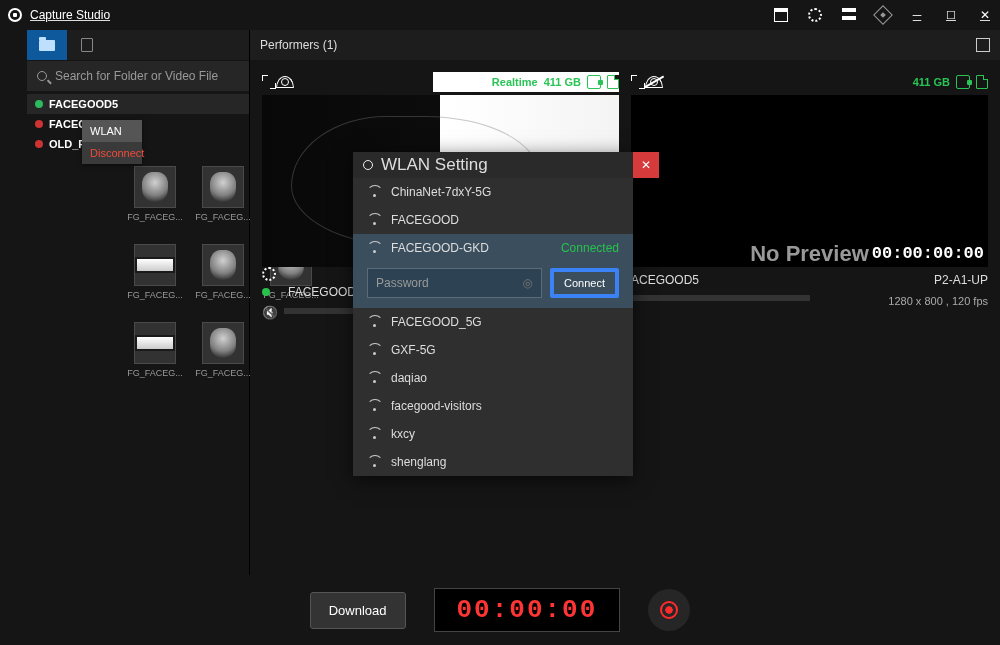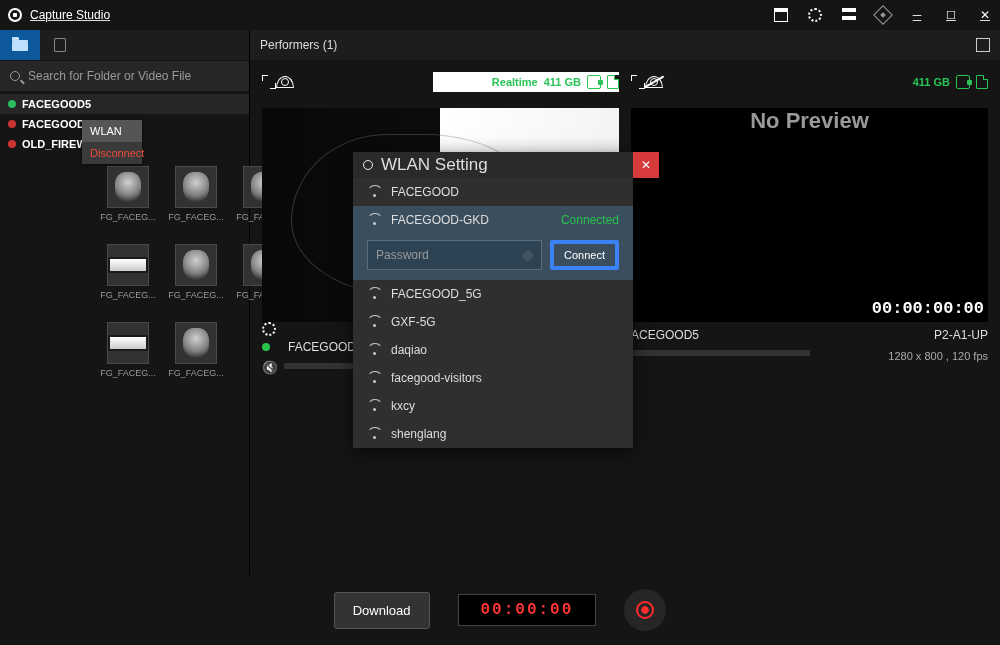--- a/index.html
+++ b/index.html
@@ -19,21 +19,21 @@
     .diamond:before{ content:""; width:4px; height:4px; background:#999; margin:auto; }
     .winbtn { width:14px; height:14px; display:flex; align-items:center; justify-content:center; color:#fff;}
     .winmin:before{content:"─";}
     .winmax:before{content:"☐"; font-size:11px;}
     .winclose:before{content:"✕";}
 
     
     .main { display:flex; height: 545px; }
 
     
-    .sidebar { width: 250px; background:#151515; display:flex; flex-direction:column; border-right:1px solid #000; }
+    .sidebar { width: 250px; background:#151515; display:flex; flex-direction:column; border-right:1px solid #000;padding-left:27px; }
     .side-top { height: 30px; display:flex; background:#1d1d1d; }
     .folder-tab { width:40px; background:#0e589c; display:flex; align-items:center; justify-content:center; }
     .folder-icon { width:16px; height:11px; background:#bfdfff; border-radius:1px; position:relative; }
     .folder-icon:before{ content:""; position:absolute; width:7px; height:3px; background:#bfdfff; top:-3px; left:0; border-radius:1px 1px 0 0;}
     .file-tab { width:40px; display:flex; align-items:center; justify-content:center; color:#888;}
     .file-icon{ width:12px; height:14px; border:1.5px solid #888; border-radius:1px; position:relative;}
     .search-row{ height:30px; background:#262626; display:flex; align-items:center; padding:0 10px; gap:8px; color:#999; margin:1px 0;}
     .search-icon{ width:10px; height:10px; border:1.5px solid #999; border-radius:50%; position:relative;}
     .search-icon:after{ content:""; position:absolute; width:5px; height:1.5px; background:#999; transform:rotate(45deg); top:9px; left:9px;}
 
@@ -73,40 +73,40 @@
     .eye-off{ width:18px; height:12px; border-radius:50% 50% 50% 50% / 100% 100% 0 0; border:1.5px solid #fff; position:relative;}
     .eye-off:after{content:""; position:absolute; width:6px; height:6px; border:1.5px solid #fff; border-radius:50%; top:1px; left:4px;}
     .eye-off.strike:before{content:""; position:absolute; width:22px; height:1.5px; background:#fff; transform:rotate(-30deg); top:4px; left:-3px;}
     .top-right{ margin-left:auto; display:flex; align-items:center; gap:6px;}
     .top-right .txt{ color:#29c455; font-size:11px; font-weight:bold;}
     .chip{ width:14px; height:14px; border:1.5px solid #29c455; border-radius:2px; position:relative;}
     .chip:after{content:""; position:absolute; width:5px; height:5px; background:#29c455; right:-3px; top:4px; border-radius:1px;}
     .sd{ width:12px; height:14px; border:1.5px solid #29c455; border-radius:1px; position:relative;}
     .sd:before{content:""; position:absolute; width:4px; height:4px; background:#151515; border-bottom:1.5px solid #29c455; border-left:1.5px solid #29c455; top:-1px; right:-1px;}
 
-    .preview-body{ height:214px; background:#000; display:flex; align-items:flex-start; justify-content:center; color:#999; font-size:22px; font-weight:bold; position:relative; margin-top:16px;}
+    .preview-body{ height:172px; background:#000; display:flex; align-items:flex-end; justify-content:center; color:#999; font-size:22px; font-weight:bold; position:relative; margin-top:3px;}
     .preview-body.left{ background:linear-gradient(90deg, #080808 0%, #0c0c0c 50%, #fff 50%, #fff 53%, #f4f4f4 100%);}
     .preview-body.left .overlay-shape{position:absolute; left:8%; top:12%; width:70%; height:76%; border:1px solid rgba(120,120,120,0.4); border-radius:50% 60% 50% 60% / 70% 60% 70% 60%;}
 
     .preview-meta{ display:flex; align-items:center; padding:6px 0; gap:18px;}
     .dot{ width:8px; height:8px; border-radius:50%; background:#27c24c;}
     .gearsmall{ width:14px; height:14px; border:2px dotted #fff; border-radius:50%; margin-left:auto;}
     .card1 .gearsmall{ margin-left:0; margin-right:auto; margin-bottom:-2px;}
 
     .timecode{ color:#fff; font-size:17px; font-weight:bold; font-family:'Courier New',monospace;}
     .meta2{ display:flex; color:#aaa; font-size:11px; padding:2px 0 6px; }
     .meta2 .right{ margin-left:auto;}
     .mute{ width:14px; height:12px; position:relative; color:#888;}
     .mute:before{content:"🔇"; font-size:13px; filter:grayscale(1);}
     .level{ flex:1; height:6px; background:#333; margin-left:8px;}
 
     
     .bottom{ height:70px; display:flex; align-items:center; justify-content:center; gap:28px;}
     .dl-btn{ background:#333; color:#fff; padding:10px 18px; border-radius:3px; font-size:13px; border:1px solid #555;}
-    .timer{ background:#000; border:1px solid #444; color:#ff3535; font-family:'Courier New',monospace; font-size:16px; font-weight:bold; padding:6px 22px; letter-spacing:2px;}
+    .timer{ background:#000; border:1px solid #444; color:#ff3535; font-family:'Courier New',monospace; font-size:26px; font-weight:bold; padding:6px 22px; letter-spacing:2px;}
     .rec-btn{ width:42px; height:42px; border-radius:50%; background:#262626; display:flex; align-items:center; justify-content:center;}
     .rec-btn div{ width:18px; height:18px; border:2px solid #ff2b2b; border-radius:50%; background:radial-gradient(circle,#ff2b2b 0%,#ff2b2b 35%,transparent 40%);}
 
     
     .dialog{ position:absolute; left:353px; top:122px; width:280px; background:#2f2f2f; box-shadow:0 4px 18px rgba(0,0,0,0.6); z-index:30;}
     .dialog-close{ position:absolute; right:-26px; top:0; width:26px; height:26px; background:#d73a3a; display:flex; align-items:center; justify-content:center; color:#fff;}
     .dialog-title{ height:26px; display:flex; align-items:center; gap:8px; padding:0 10px; font-size:17px; background:#2a2a2a;}
     .dlogo{ width:10px; height:10px; border:1.5px solid #eee; border-radius:50%;}
     .wifi-item{ padding:7px 14px; display:flex; align-items:center; gap:10px; font-size:12px;}
     .wifi-item .status{ margin-left:auto; color:#27c24c;}
@@ -294,20 +294,24 @@
   </div>
 
   <div class="dialog">
     <div class="dialog-close">✕</div>
     <div class="dialog-title">
       <div class="dlogo"></div>
       <span>WLAN Setting</span>
     </div>
     <div class="wifi-item">
         <div class="wifi-sig"></div>
+        <span>ChinaNet-7dxY-5G</span>
+      </div>
+    <div class="wifi-item">
+        <div class="wifi-sig"></div>
         <span>FACEGOOD</span>
       </div>
     <div class="wifi-item sel">
         <div class="wifi-sig"></div>
         <span>FACEGOOD-GKD</span>
         <span class="status">Connected</span>
       </div>
     <div class="pw-row">
       <div class="pw-input">
           <span>Password</span>

